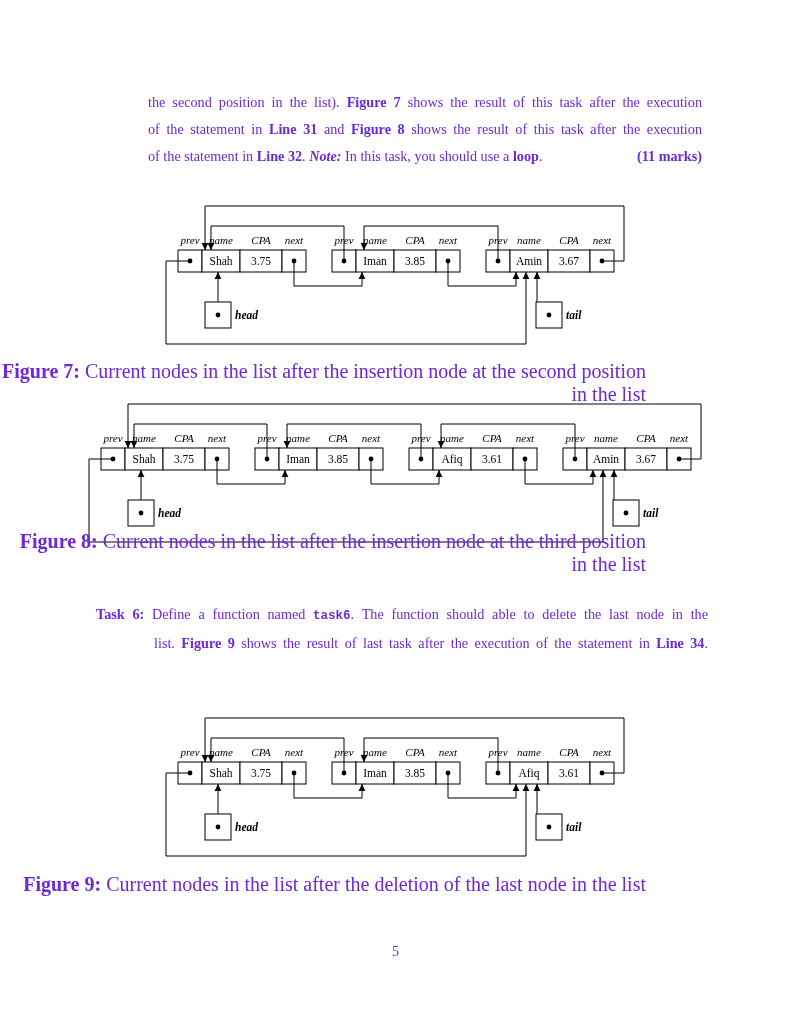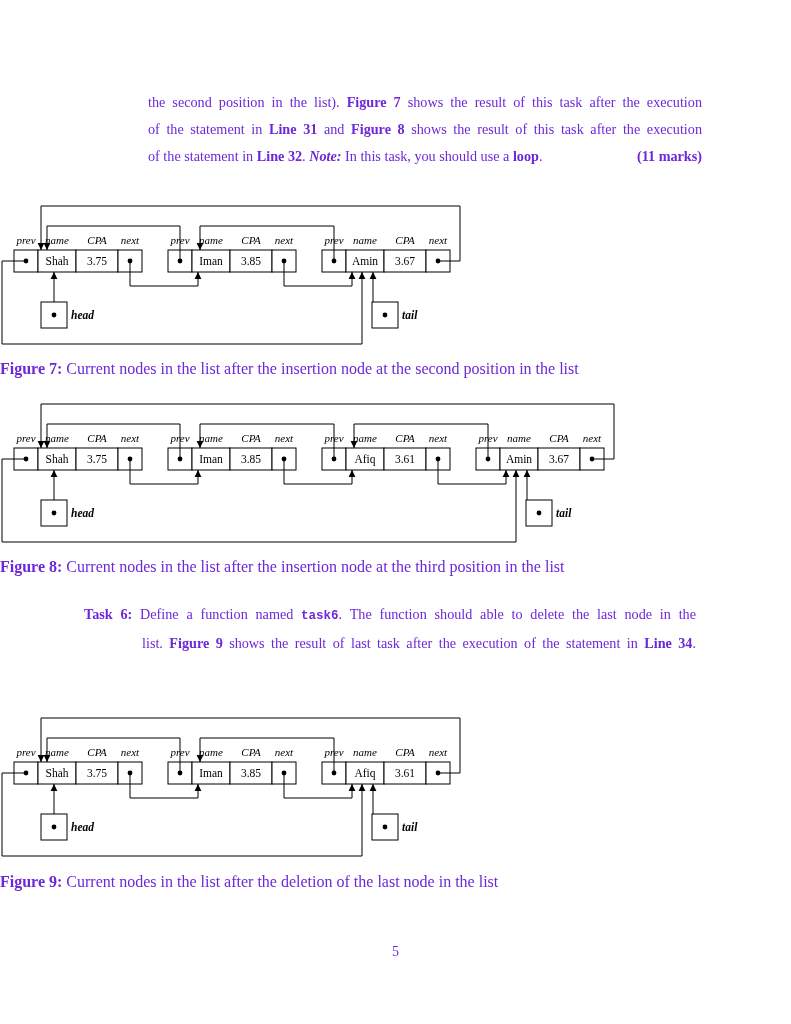--- a/index.html
+++ b/index.html
@@ -7,32 +7,32 @@
   .page {
     position:relative; width:791px; height:1024px; margin:0 auto;
     background:#ffffff; color:#6d28d9;
     font-family:"Liberation Serif", serif; overflow:hidden;
   }
   .b { font-weight:bold; }
   .i { font-style:italic; }
   .m { font-family:"Liberation Mono", monospace; font-size:0.88em; }
   .para { position:absolute; font-size:14.2px; line-height:27px; }
   #intro { top:89px; left:148px; width:554px; }
-  #task6 { top:601px; left:84px; width:612px; }
+  #task6 { top:601px; left:96px; width:612px; }
   .jline { text-align:justify; text-align-last:justify; }
   .indent { padding-left:58px; }
   .splitline { display:flex; justify-content:space-between; align-items:center; }
   .rightline { text-align:right; }
-  .fig { position:absolute; left:0; width:791px; }
+  .fig { position:absolute; left:0; width:791px; text-align:center; }
   #fig7 { top:194px; }
   #fig8 { top:392px; }
   #fig9 { top:706px; }
-  .caption { position:absolute; left:0; width:646px; text-align:left; font-size:16px; }
+  .caption { position:absolute; left:0; width:646px; text-align:right; font-size:20px; }
   #cap7 { top:360px; }
-  #cap8 { top:558px; }
+  #cap8 { top:530px; }
   #cap9 { top:873px; }
   #pageno { position:absolute; top:944px; left:0; width:791px; text-align:center; font-size:14px; }
   svg { display:inline-block; }
   .flabel  { font-style:italic; font-size:11px;   font-family:"Liberation Serif", serif; }
   .ntext   { font-size:11.5px;                    font-family:"Liberation Serif", serif; }
   .ptrlabel{ font-style:italic; font-weight:bold; font-size:11.5px; font-family:"Liberation Serif", serif; }
 </style>
 </head>
 <body>
 

